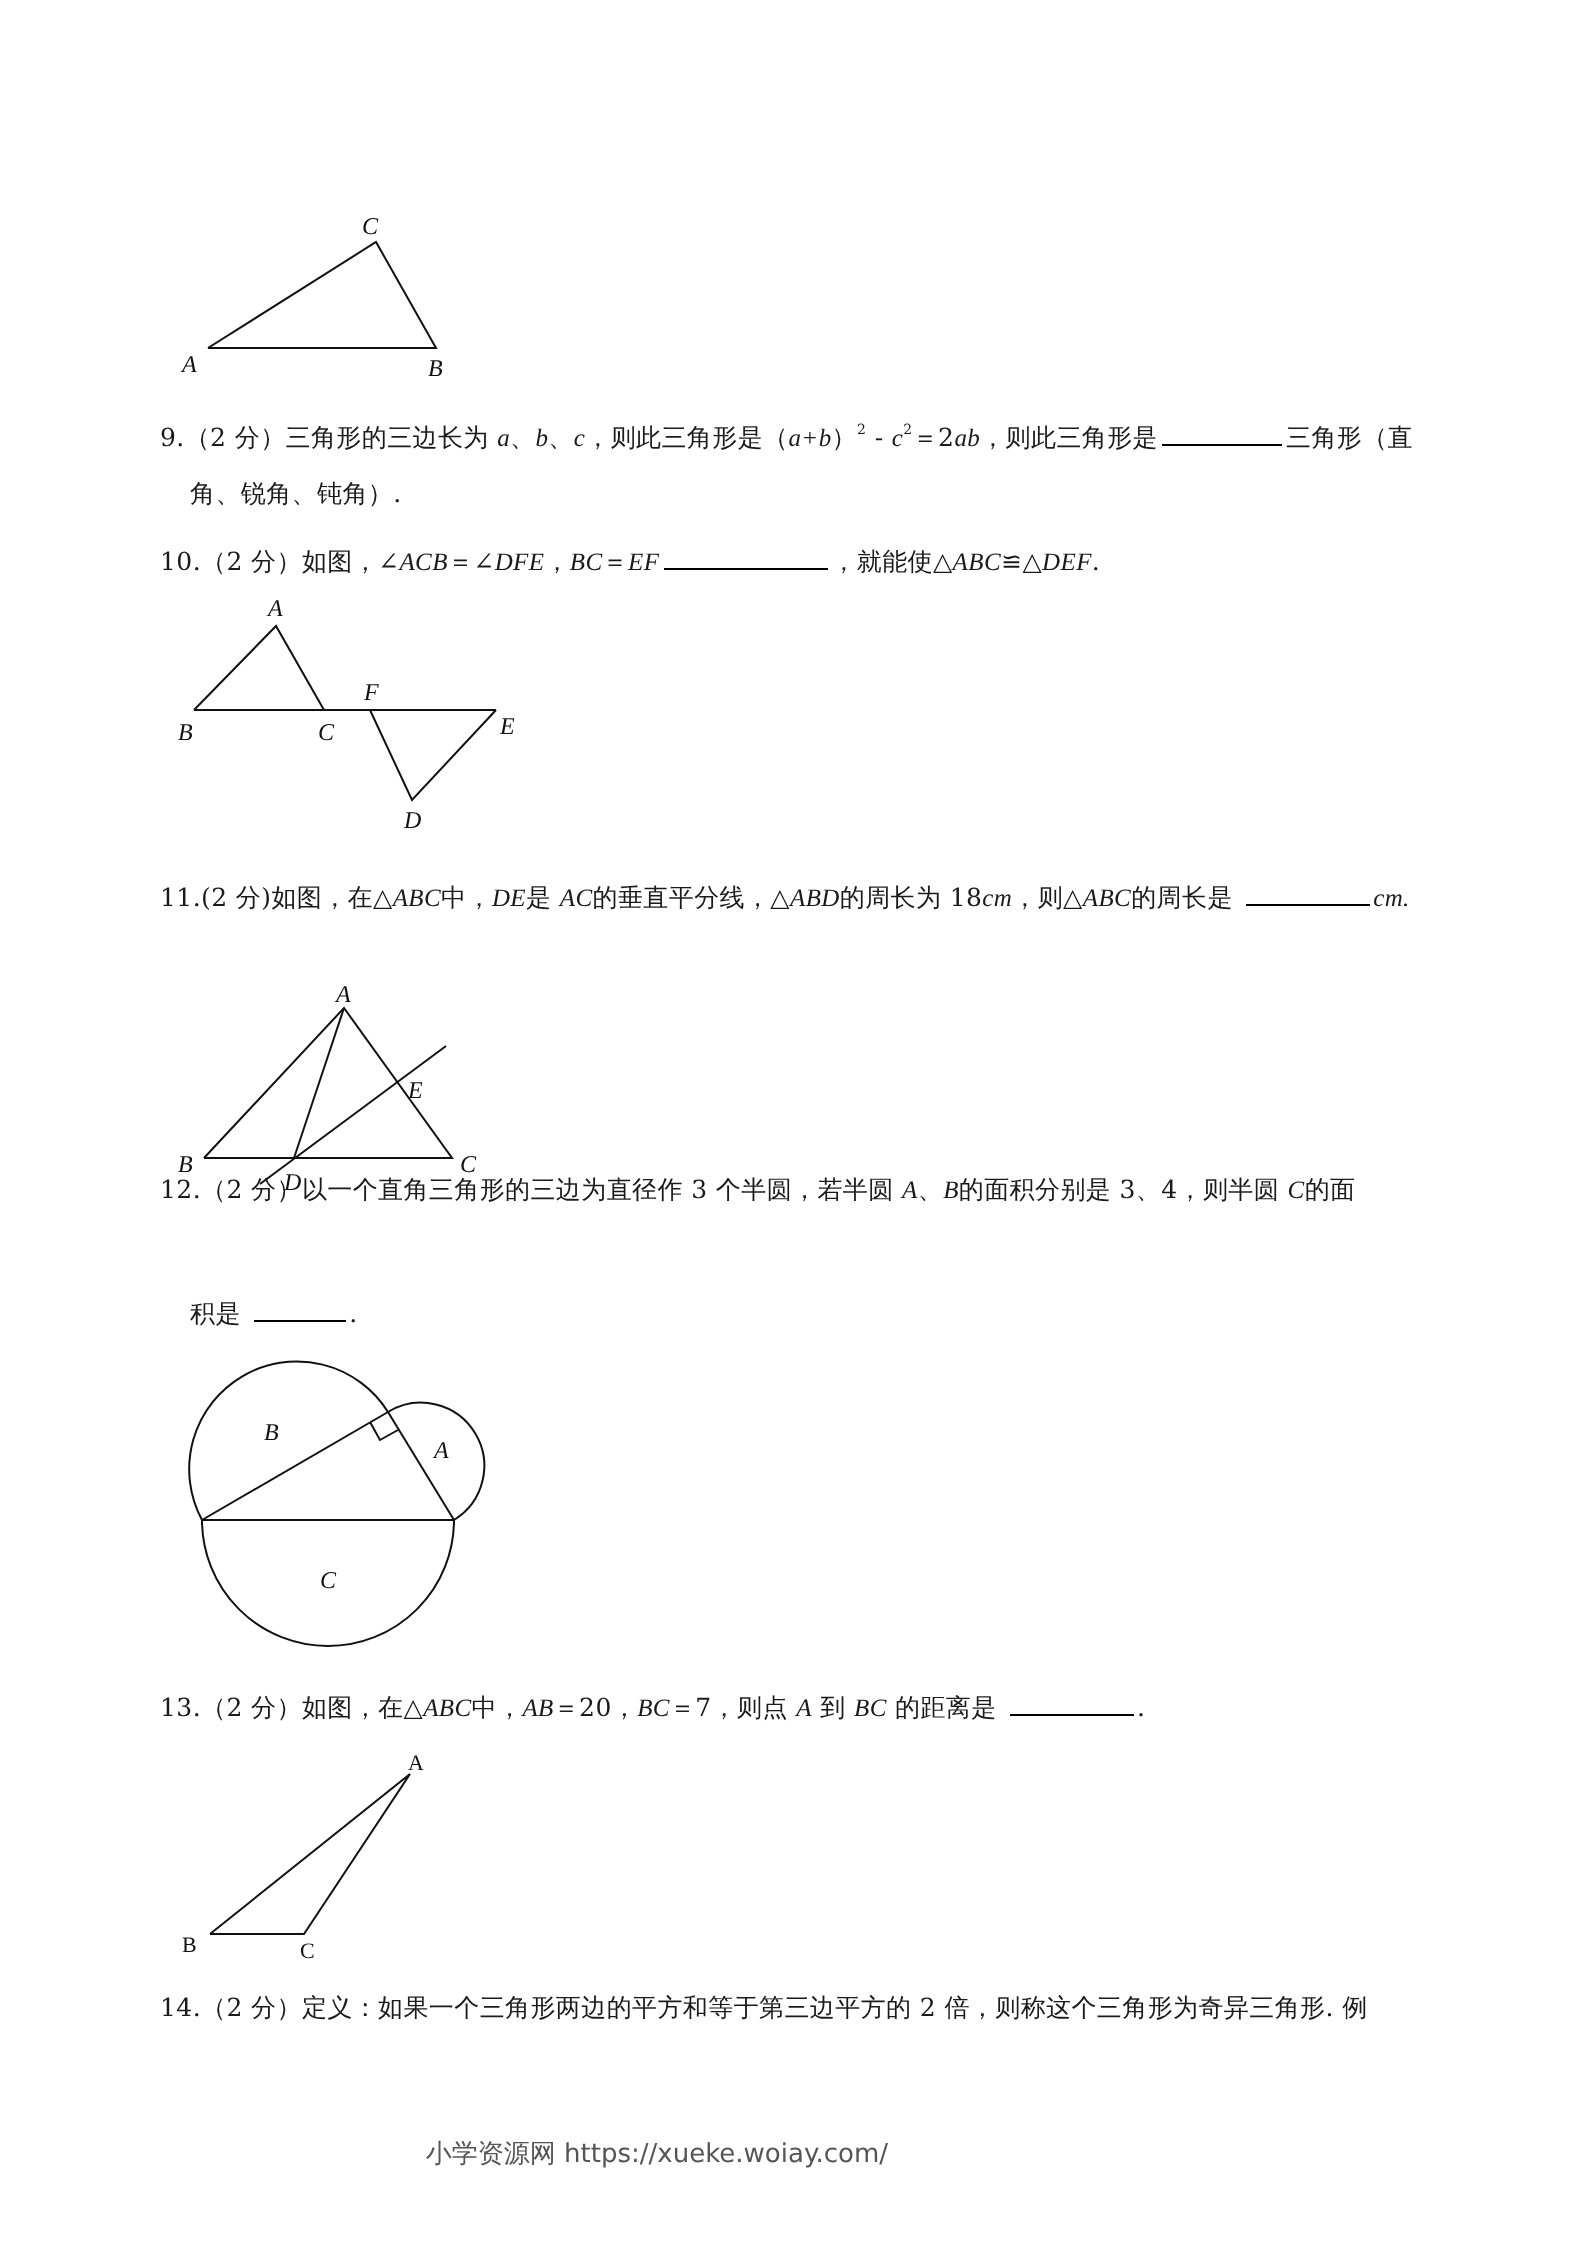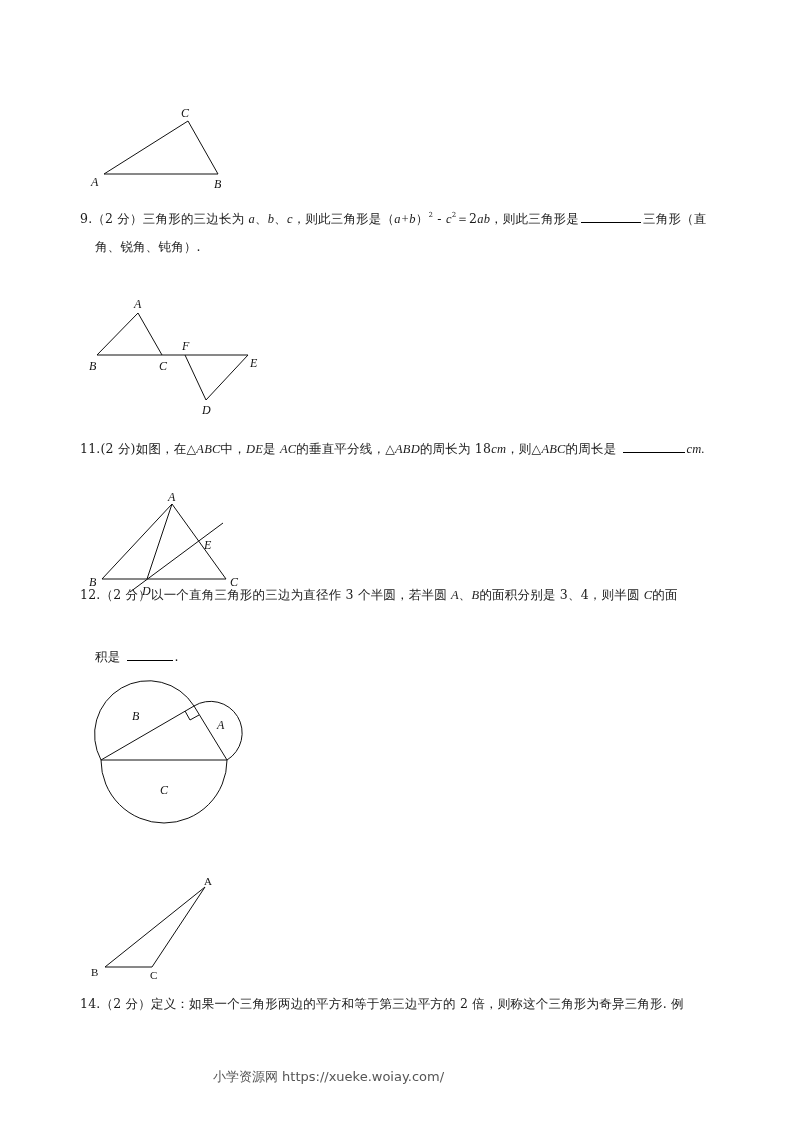--- a/index.html
+++ b/index.html
@@ -26,20 +26,23 @@
     <text x="101" y="22">C</text>
     <text x="11" y="91">A</text>
     <text x="134" y="93">B</text>
   </svg>
 
   <div class="line" style="top:207px">
     <span>9</span>.<span>（2 分）</span><span>三角形的三边长为 </span><i class="m">a</i><span>、</span><i class="m">b</i><span>、</span><i class="m">c</i><span>，则此三角形是（</span><i class="m">a+b</i><span>）</span><sup>2</sup><span> - </span><i class="m">c</i><sup>2</sup><span>＝2</span><i class="m">ab</i><span>，则此三角形是</span><span class="blank" style="width:60px"></span><span>三角形（直</span>
   </div>
   <div class="line indent" style="top:239px">角、锐角、钝角）.</div>
 
+  <div class="line" style="top:271px">
+    <span>10</span>.<span>（2 分）</span><span>如图，∠</span><i class="m">ACB</i><span>＝∠</span><i class="m">DFE</i><span>，</span><i class="m">BC</i><span>＝</span><i class="m">EF</i><span class="blank" style="width:82px"></span><span>，就能使△</span><i class="m">ABC</i><span>≌△</span><i class="m">DEF</i><span>.</span>
+  </div>
 
   <svg class="fig" style="left:80px;top:292px" width="200" height="130">
     <line x1="17" y1="63" x2="168" y2="63" stroke="#111" stroke-width="1"></line>
     <polyline points="17,63 58,21 82,63" fill="none" stroke="#111" stroke-width="1"></polyline>
     <polyline points="105,63 126,108 168,63" fill="none" stroke="#111" stroke-width="1"></polyline>
     <text x="54" y="16">A</text>
     <text x="9" y="78">B</text>
     <text x="79" y="78">C</text>
     <text x="102" y="58">F</text>
     <text x="170" y="75">E</text>
@@ -80,20 +83,23 @@
     <path d="M16,95 A53.8,53.8 0 0,1 109,41" fill="none" stroke="#111" stroke-width="1"></path>
 
     <path d="M109,41 A31.6,31.6 0 0,1 142,95" fill="none" stroke="#111" stroke-width="1"></path>
 
     <polyline points="100,46 105,55 114,50" fill="none" stroke="#111" stroke-width="1"></polyline>
     <text x="47" y="55">B</text>
     <text x="132" y="64">A</text>
     <text x="75" y="129">C</text>
   </svg>
 
+  <div class="line" style="top:844px">
+    <span>13</span>.<span>（2 分）</span><span>如图，在△</span><i class="m">ABC</i><span>中，</span><i class="m">AB</i><span>＝20，</span><i class="m">BC</i><span>＝7，则点 </span><i class="m">A</i><span> 到 </span><i class="m">BC</i><span> 的距离是</span> <span class="blank" style="width:62px"></span><span>.</span>
+  </div>
 
   <svg class="fig" style="left:80px;top:870px" width="150" height="115">
     <polyline points="25,97 72,97 125,17 25,97" fill="none" stroke="#111" stroke-width="1"></polyline>
     <text x="124" y="15" style="font-style:normal;font-size:11px">A</text>
     <text x="11" y="106" style="font-style:normal;font-size:11px">B</text>
     <text x="70" y="109" style="font-style:normal;font-size:11px">C</text>
   </svg>
 
   <div class="line" style="top:996px">
     <span>14</span>.<span>（2 分）</span><span>定义：如果一个三角形两边的平方和等于第三边平方的 2 倍，则称这个三角形为奇异三角形. 例</span>

